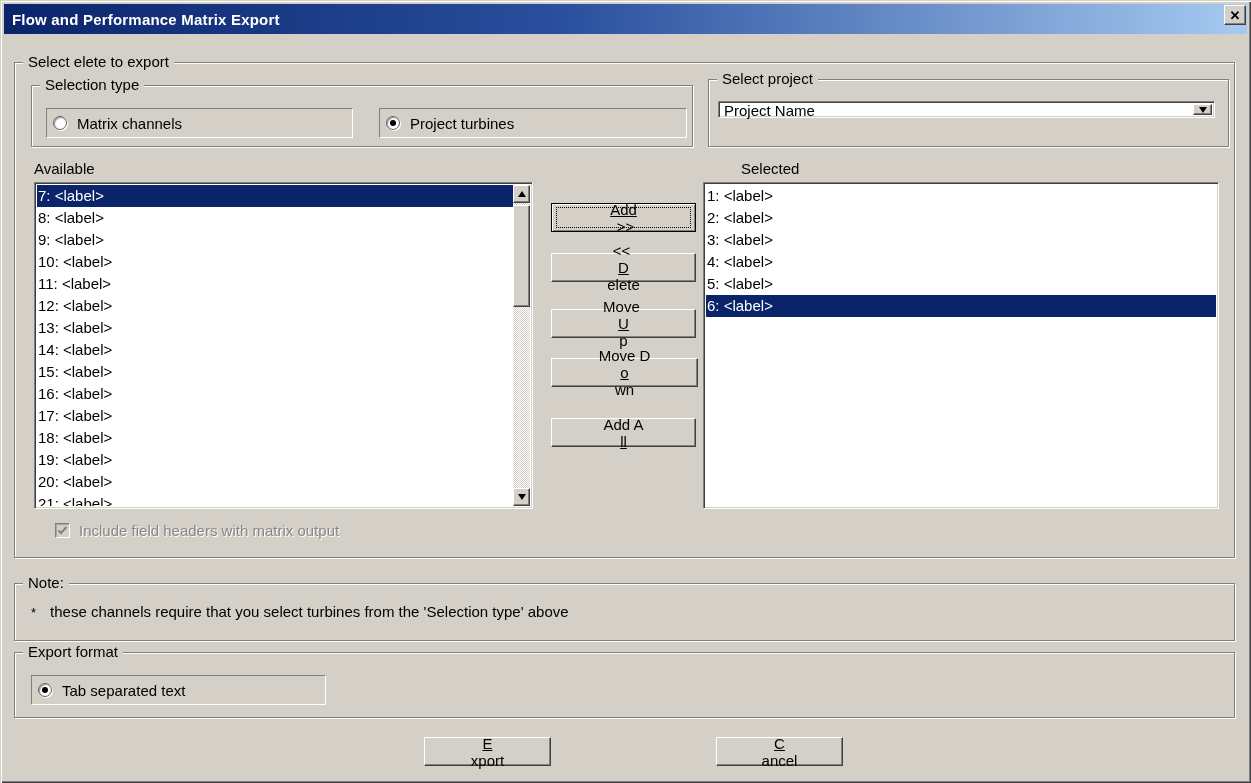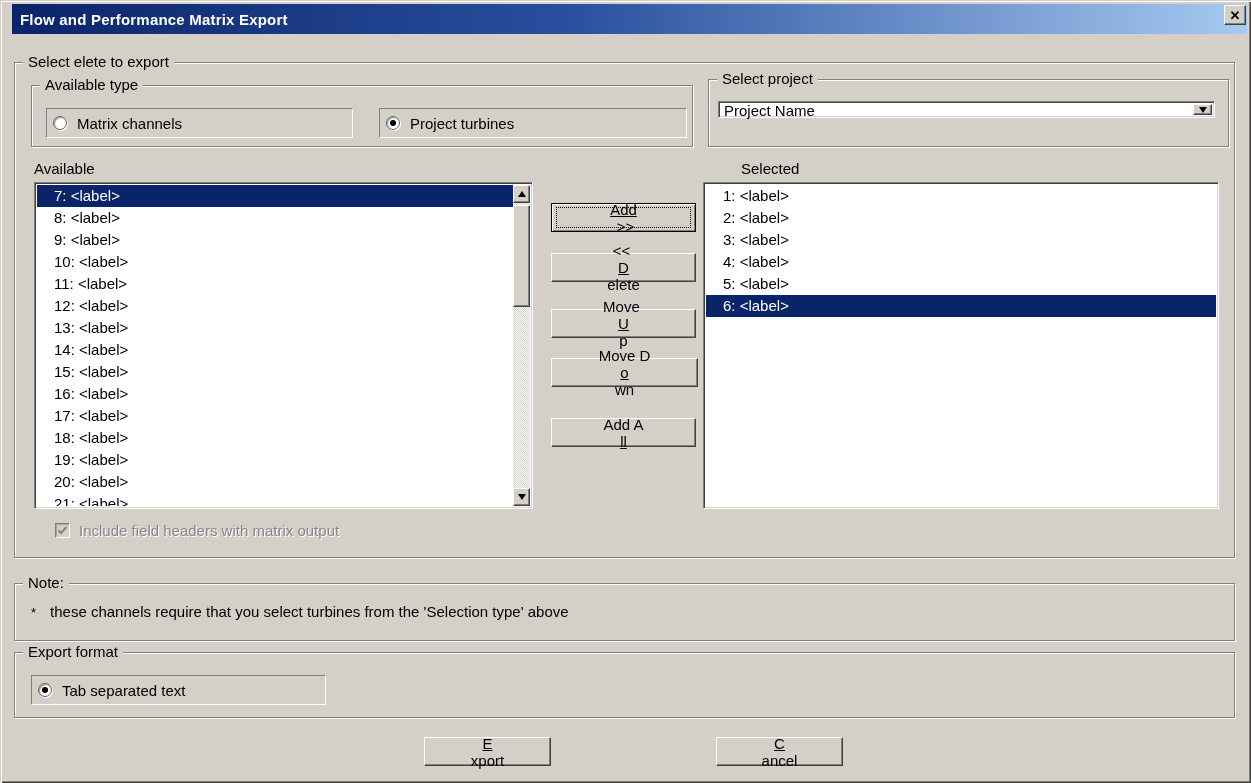--- a/index.html
+++ b/index.html
@@ -8,21 +8,21 @@
 
   .window {
     position:relative; width:1251px; height:783px; background:#d4d0c8;
     box-shadow: inset 1px 1px 0 #d4d0c8, inset 2px 2px 0 #ffffff,
                 inset -1px -1px 0 #404040, inset -2px -2px 0 #808080;
     overflow:hidden;
   }
 
   
   .titlebar {
-    position:absolute; left:12px; top:4px; right:4px; height:30px;
+    position:absolute; left:4px; top:4px; right:4px; height:30px;
     background:linear-gradient(90deg,#0a246a 0%,#2a4f9e 45%,#a6caf0 100%);
     display:flex; align-items:center; padding-left:8px;
   }
   .title-text { color:#fff; font-weight:bold; font-size:15px; letter-spacing:0.2px; }
   .close-btn {
     position:absolute; right:5px; top:5px; width:22px; height:20px;
     background:#d4d0c8; border:1px solid; border-color:#fff #404040 #404040 #fff;
     box-shadow: inset -1px -1px 0 #808080;
     display:flex; align-items:center; justify-content:center;
     font-size:13px; font-weight:bold; color:#000; cursor:default;
@@ -69,21 +69,21 @@
 
   
   .listbox {
     position:absolute; background:#fff;
     border:1px solid; border-color:#808080 #fff #fff #808080;
     box-shadow: inset 1px 1px 0 #404040, inset -1px -1px 0 #d4d0c8;
     overflow:hidden;
   }
   .list-content { position:absolute; top:2px; bottom:2px; left:2px; right:2px; overflow:hidden; }
   .list-content.with-scroll { right:19px; }
-  .list-item { height:22px; line-height:21px; padding-left:17px; white-space:pre; }
+  .list-item { height:22px; line-height:21px; padding-left:1px; white-space:pre; }
   .list-item.selected { background:#0a246a; color:#fff; }
 
   
   .scrollbar { position:absolute; top:2px; bottom:2px; right:2px; width:17px; }
   .sb-btn {
     position:absolute; left:0; width:17px; height:18px; background:#d4d0c8;
     border:1px solid; border-color:#fff #404040 #404040 #fff;
     box-shadow: inset -1px -1px 0 #808080;
     display:flex; align-items:center; justify-content:center;
   }
@@ -147,21 +147,21 @@
     <span class="title-text">Flow and Performance Matrix Export</span>
   </div>
   <div class="close-btn">
     <span>✕</span>
   </div>
 
   <div class="groupbox" style="left:14px; top:62px; width:1221px; height:496px;">
     <span class="grouplabel">Select elete to export</span>
 
     <div class="groupbox" style="left:16px; top:22px; width:662px; height:62px;">
-      <span class="grouplabel">Available type</span>
+      <span class="grouplabel">Selection type</span>
 
       <div class="sunken-panel" style="left:14px; top:22px; width:307px;">
         <span class="radio"></span>
         <span>Matrix channels</span>
       </div>
 
       <div class="sunken-panel" style="left:347px; top:22px; width:308px;">
         <span class="radio checked"></span>
         <span>Project turbines</span>
       </div>

